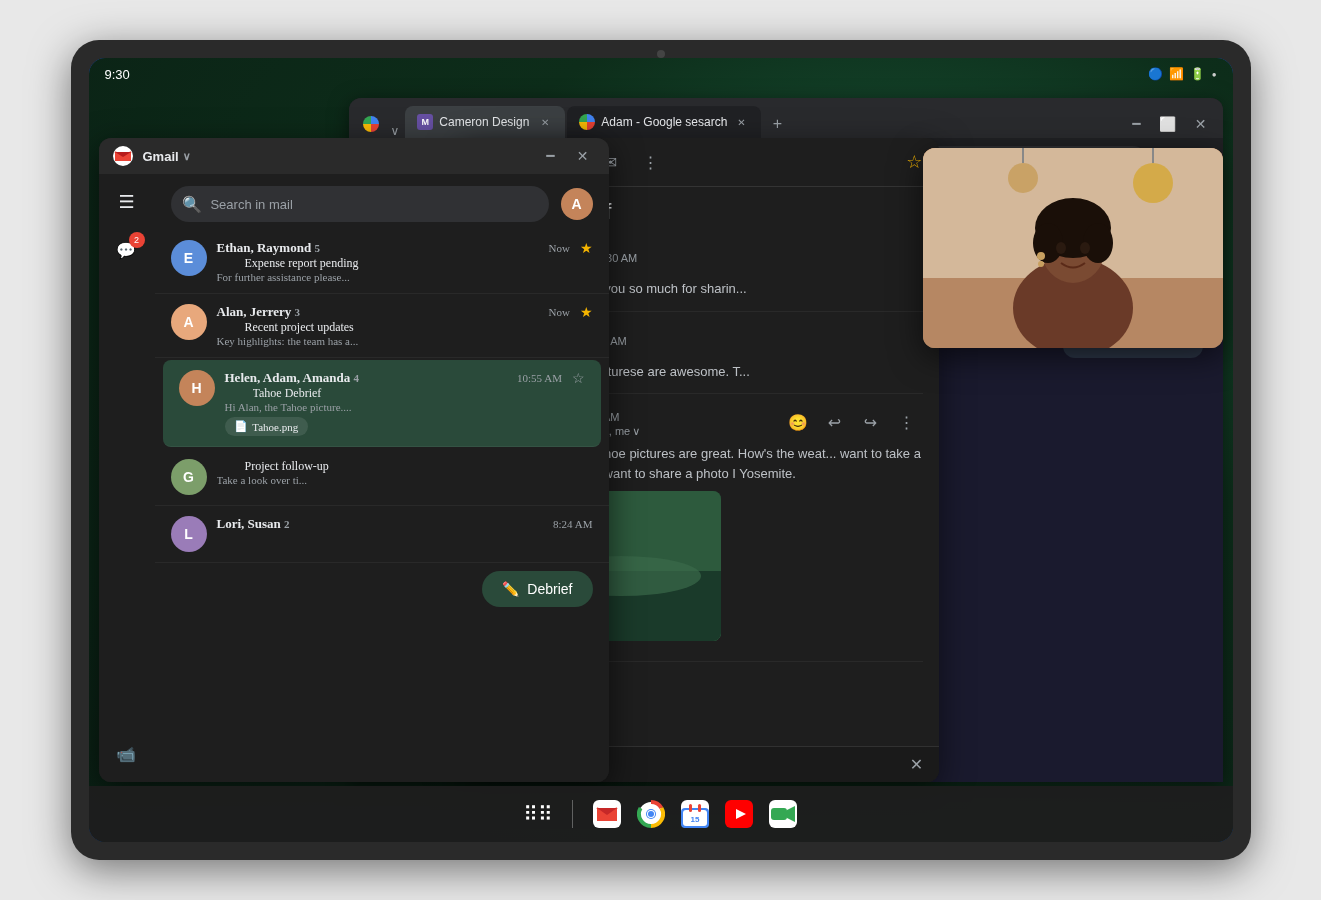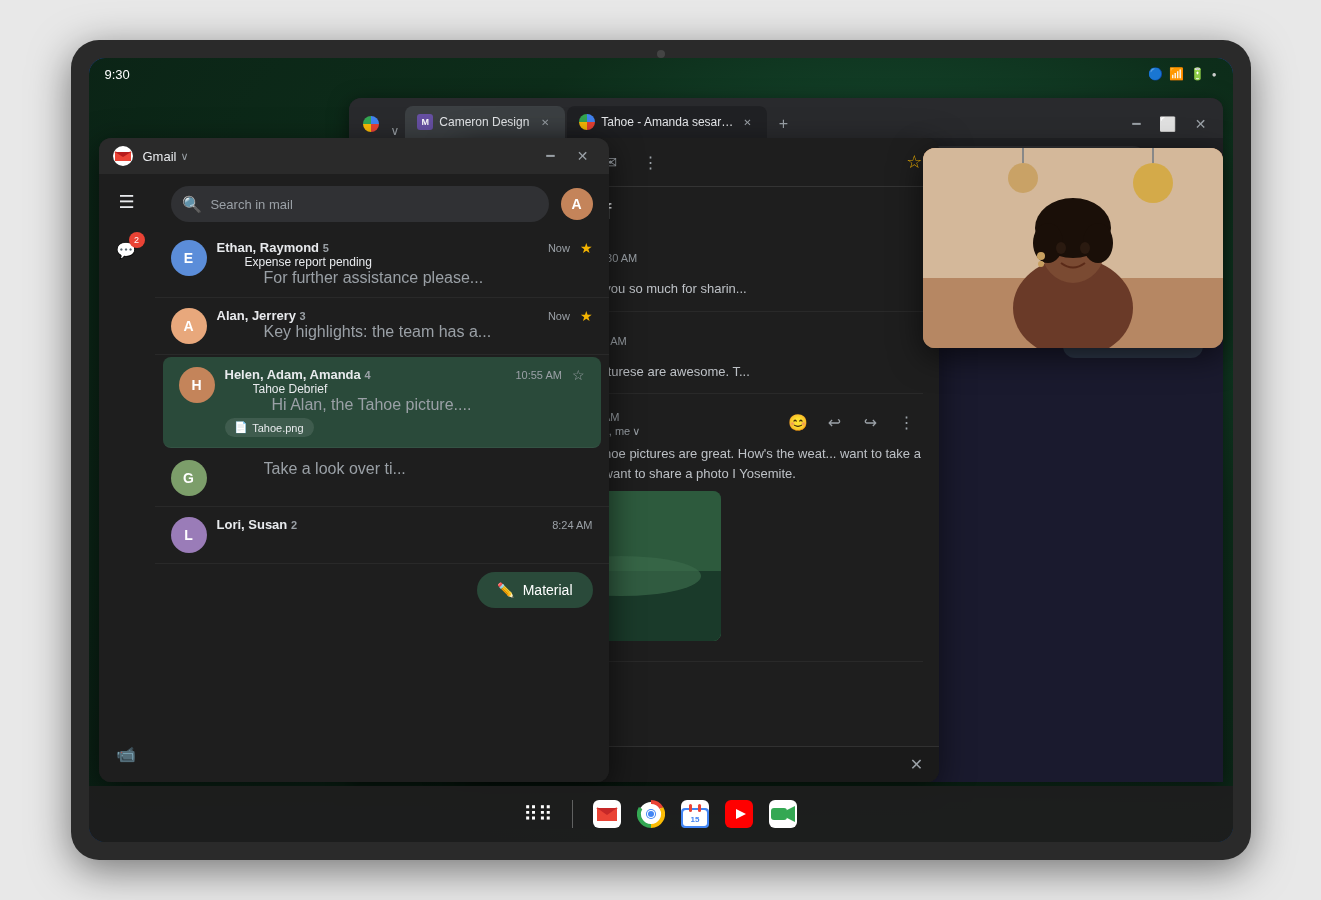--- a/index.html
+++ b/index.html
@@ -330,21 +330,21 @@
       height: 24px;
       display: flex;
       align-items: center;
       justify-content: center;
       border-radius: 50%;
     }
 
     .gmail-title {
       font-size: 13px;
       color: #e8eaed;
-      font-weight: 400;
+      font-weight: 700;
       display: flex;
       align-items: center;
       gap: 4px;
     }
 
     .window-controls {
       margin-left: auto;
       display: flex;
       gap: 4px;
     }
@@ -469,20 +469,21 @@
       justify-content: center;
       font-weight: bold;
       font-size: 14px;
       color: white;
       overflow: hidden;
     }
 
     .email-content {
       flex: 1;
       min-width: 0;
+      font-family: Liberation Serif, serif;
     }
 
     .email-sender-row {
       display: flex;
       align-items: center;
       justify-content: space-between;
     }
 
     .email-sender {
       font-size: 13px;
@@ -499,26 +500,25 @@
       font-size: 12px;
       color: #e8eaed;
       font-weight: 500;
       white-space: nowrap;
       overflow: hidden;
       text-overflow: ellipsis;
       margin-left: 28px;
     }
 
     .email-preview {
-      font-size: 16px;
+      font-size: 11px;
       color: #9aa0a6;
       white-space: nowrap;
       overflow: hidden;
       text-overflow: ellipsis;
-      margin-left: 47px;
     }
 
     .star-icon {
       color: #f4b400;
       font-size: 14px;
     }
 
     .attachment-chip {
       display: inline-flex;
       align-items: center;
@@ -766,21 +766,21 @@
         <span style="color:#9aa0a6;font-size:12px;margin-right:4px;">∨</span>
 
         <div class="chrome-tab">
           <div class="md-favicon">M</div>
           <span class="chrome-tab-title">Cameron Design</span>
           <div class="chrome-tab-close">✕</div>
         </div>
 
         <div class="chrome-tab active">
           <div class="google-circle"></div>
-          <span class="chrome-tab-title">Tahoe - Amanda sesarch</span>
+          <span class="chrome-tab-title">Adam - Google sesarch</span>
           <div class="chrome-tab-close">✕</div>
         </div>
 
         <div class="chrome-tab-new">+</div>
 
         <div class="chrome-controls">
           <div class="chrome-control-btn">🗕</div>
           <div class="chrome-control-btn">⬜</div>
           <div class="chrome-control-btn">✕</div>
         </div>
@@ -890,20 +890,21 @@
             <span class="star-icon">★</span>
           </div>
 
           <div class="email-item">
             <div class="avatar" style="background:#e8a87c;">A</div>
             <div class="email-content">
               <div class="email-sender-row">
                 <span class="email-sender">Alan, Jerrery <span class="count-badge">3</span></span>
                 <span class="email-time">Now</span>
               </div>
+              <div class="email-subject">Recent project updates</div>
               <div class="email-preview">Key highlights: the team has a...</div>
             </div>
             <span class="star-icon">★</span>
           </div>
 
           <div class="email-item active">
             <div class="avatar" style="background:#c4845a;">H</div>
             <div class="email-content">
               <div class="email-sender-row">
                 <span class="email-sender">Helen, Adam, Amanda <span class="count-badge">4</span></span>
@@ -915,38 +916,39 @@
                 <span style="color:#ea4335;">📄</span>
                 <span>Tahoe.png</span>
               </div>
             </div>
             <span style="color:#9aa0a6;font-size:14px;">☆</span>
           </div>
 
           <div class="email-item">
             <div class="avatar" style="background:#7c9e6a;">G</div>
             <div class="email-content">
+              <div class="email-subject">Project follow-up</div>
               <div class="email-preview">Take a look over ti...</div>
             </div>
           </div>
 
           <div class="email-item">
             <div class="avatar" style="background:#9a7cb8;">L</div>
             <div class="email-content">
               <div class="email-sender-row">
                 <span class="email-sender">Lori, Susan <span class="count-badge">2</span></span>
                 <span class="email-time">8:24 AM</span>
               </div>
             </div>
           </div>
 
           <div style="position:relative;height:60px;">
             <button class="compose-btn">
               <span>✏️</span>
-              <span>Material</span>
+              <span>Debrief</span>
             </button>
           </div>
         </div>
       </div>
     </div>
 
     <div class="email-detail">
 
       <div class="detail-toolbar">
         <div class="toolbar-btn">⤢</div>

